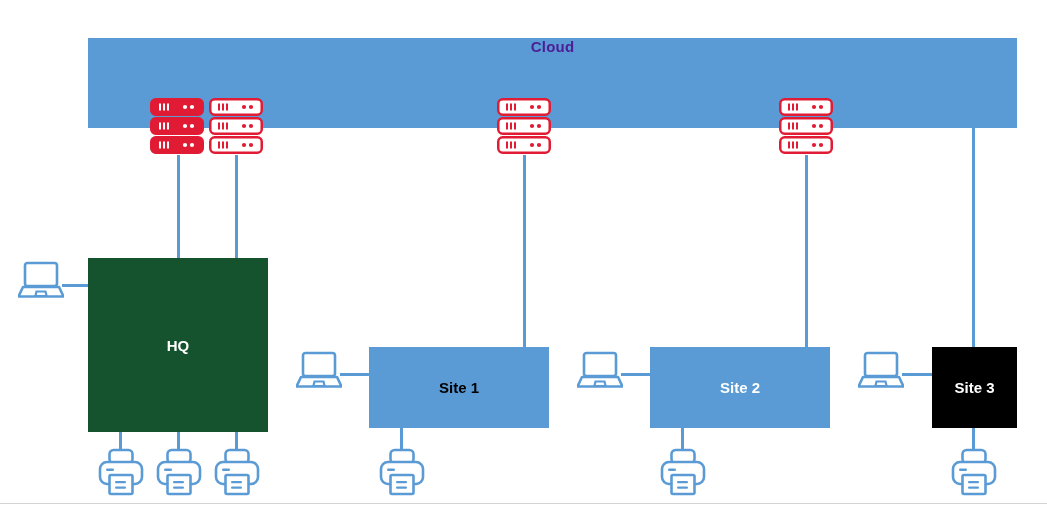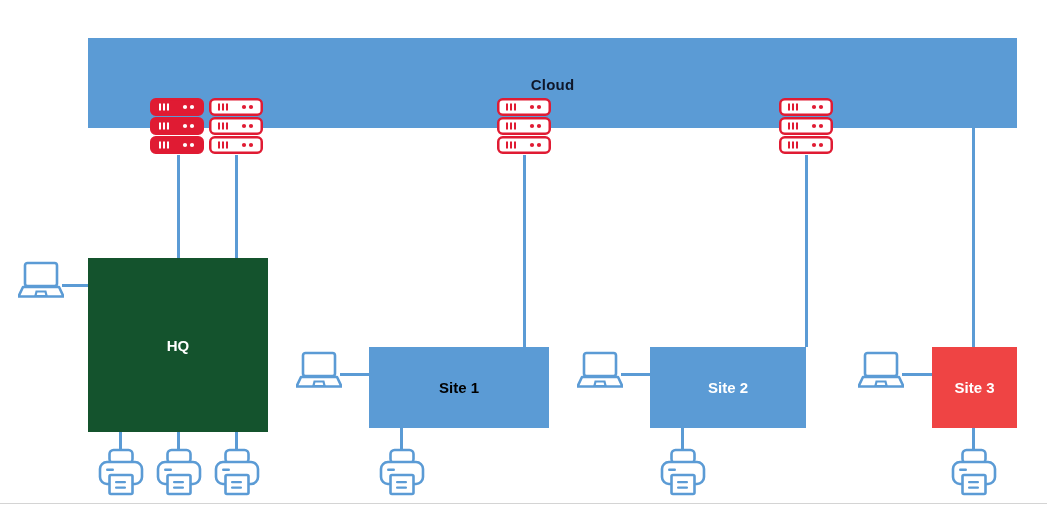--- a/index.html
+++ b/index.html
@@ -23,25 +23,24 @@
   .node { position: absolute; }
 
   
   .cloud-band {
     background: #5B9BD5;
     display: flex;
     align-items: flex-start;
     justify-content: center;
   }
   .cloud-label {
-    color: #0f172a;
+    color: #4c1d95;
     font-size: 15px;
     font-weight: bold;
     letter-spacing: .2px;
-    margin-top: 38px;
     user-select: none;
   }
 
   
   .site-box {
     background: #5B9BD5;
     display: flex;
     align-items: center;
     justify-content: center;
   }
@@ -97,24 +96,24 @@
     <span class="cloud-label">Cloud</span>
   </div>
 
   <div id="sites-layer">
       <div class="node site-box" style="left: 88px; top: 258px; width: 180px; height: 174px; background: #14532d;">
         <span class="site-label" style="color: rgb(255, 255, 255);">HQ</span>
       </div>
       <div class="node site-box" style="left: 369px; top: 347px; width: 180px; height: 81px; background: rgb(91, 155, 213);">
         <span class="site-label" style="color: #000000;">Site 1</span>
       </div>
-      <div class="node site-box" style="left: 650px; top: 347px; width: 156px; height: 81px; background: rgb(91, 155, 213);">
+      <div class="node site-box" style="left: 650px; top: 347px; width: 180px; height: 81px; background: rgb(91, 155, 213);">
         <span class="site-label" style="color: rgb(255, 255, 255);">Site 2</span>
       </div>
-      <div class="node site-box" style="left: 932px; top: 347px; width: 85px; height: 81px; background: #ef4444;">
+      <div class="node site-box" style="left: 932px; top: 347px; width: 85px; height: 81px; background: #000000;">
         <span class="site-label" style="color: rgb(255, 255, 255);">Site 3</span>
       </div>
     </div>
 
   <div id="servers-layer">
       <div class="icon" style="left: 150px; top: 98px;">
         <svg width="54" height="56" viewBox="0 0 54 56">
           <rect x="1.25" y="1.25" width="51.5" height="15.5" rx="4.5" fill="#E01B33" stroke="#E01B33" stroke-width="2.5"></rect>
           <rect x="9" y="5.5" width="2" height="7" fill="#ffffff"></rect>
           <rect x="13" y="5.5" width="2" height="7" fill="#ffffff"></rect>

